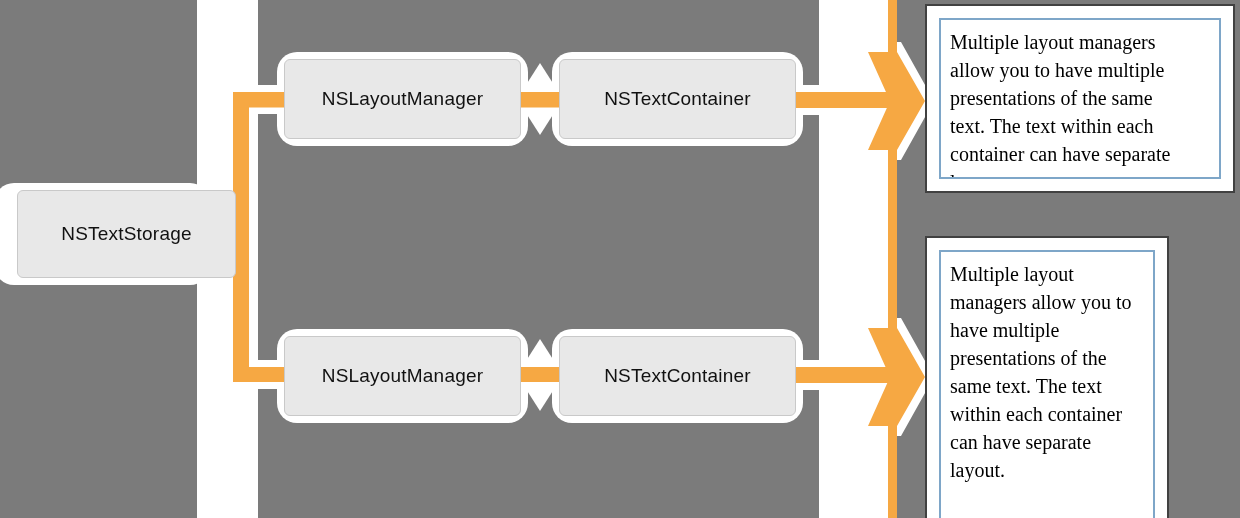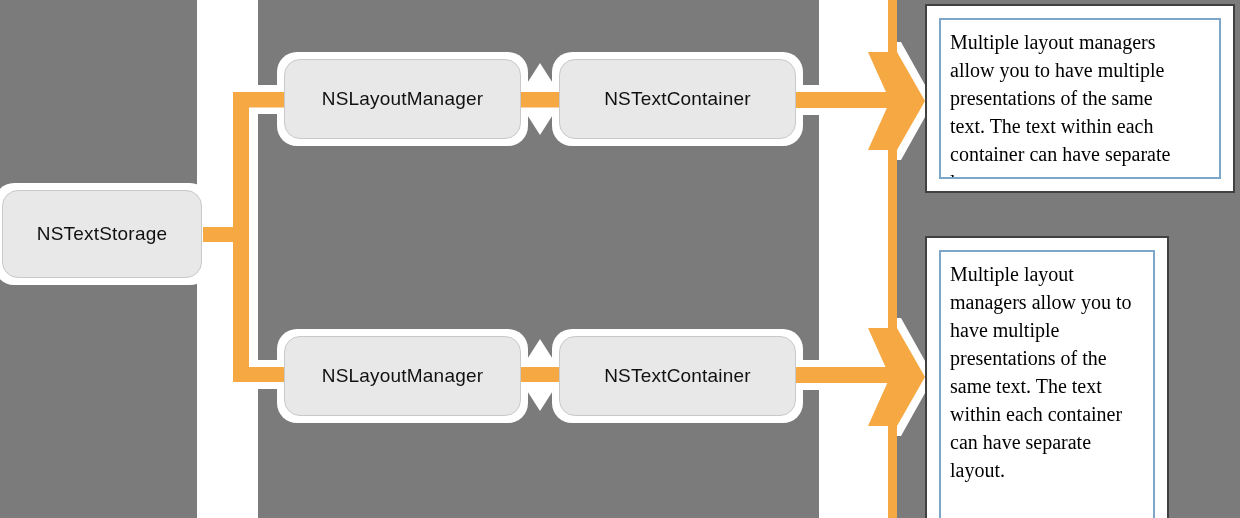--- a/index.html
+++ b/index.html
@@ -7,21 +7,21 @@
     position:relative;width:1240px;height:518px;overflow:hidden;
     font-family:"Liberation Sans",sans-serif;background:#fff;
   }
   #stage svg{position:absolute;left:0;top:0;}
   .g{fill:var(--c-panel);}
   .w{fill:#ffffff;}
   .o{fill:var(--c-orange);}
   .node{
     position:absolute;display:flex;align-items:center;justify-content:center;
     background:var(--c-nodeFill);border:1px solid var(--c-nodeBorder);
-    border-radius:16px;box-sizing:border-box;
+    border-radius:6px;box-sizing:border-box;
     font-size:19px;color:var(--c-ink);letter-spacing:.2px;
   }
   .note{
     position:absolute;background:#fff;border:2px solid var(--c-noteOuter);
     box-sizing:border-box;padding:12px;
   }
   .note-inner{
     width:100%;height:100%;box-sizing:border-box;
     border:2px solid var(--c-noteInner);
     padding:8px 6px 0 9px;
@@ -65,21 +65,21 @@
     <rect class="o" x="233" y="367" width="51" height="15"></rect>
     <rect class="o" x="521" y="92" width="38" height="15.5"></rect>
     <rect class="o" x="521" y="367" width="38" height="15"></rect>
     <rect class="o" x="888" y="0" width="9" height="518"></rect>
     <rect class="o" x="796" y="92" width="99" height="16"></rect>
     <polygon class="o" points="868,52 897,52 925,101 897,150 868,150 890,101"></polygon>
     <rect class="o" x="796" y="367" width="99" height="16"></rect>
     <polygon class="o" points="868,328 897,328 925,377 897,426 868,426 890,377"></polygon>
   </svg>
 
-  <div class="node" style="left:2px;top:190px;width:200px;height:88px;">
+  <div class="node" style="left:17px;top:190px;width:219px;height:88px;">
     <span>NSTextStorage</span>
   </div>
   <div class="node" style="left:284px;top:59px;width:237px;height:80px;">
     <span>NSLayoutManager</span>
   </div>
   <div class="node" style="left:559px;top:59px;width:237px;height:80px;">
     <span>NSTextContainer</span>
   </div>
   <div class="node" style="left:284px;top:336px;width:237px;height:80px;">
     <span>NSLayoutManager</span>

